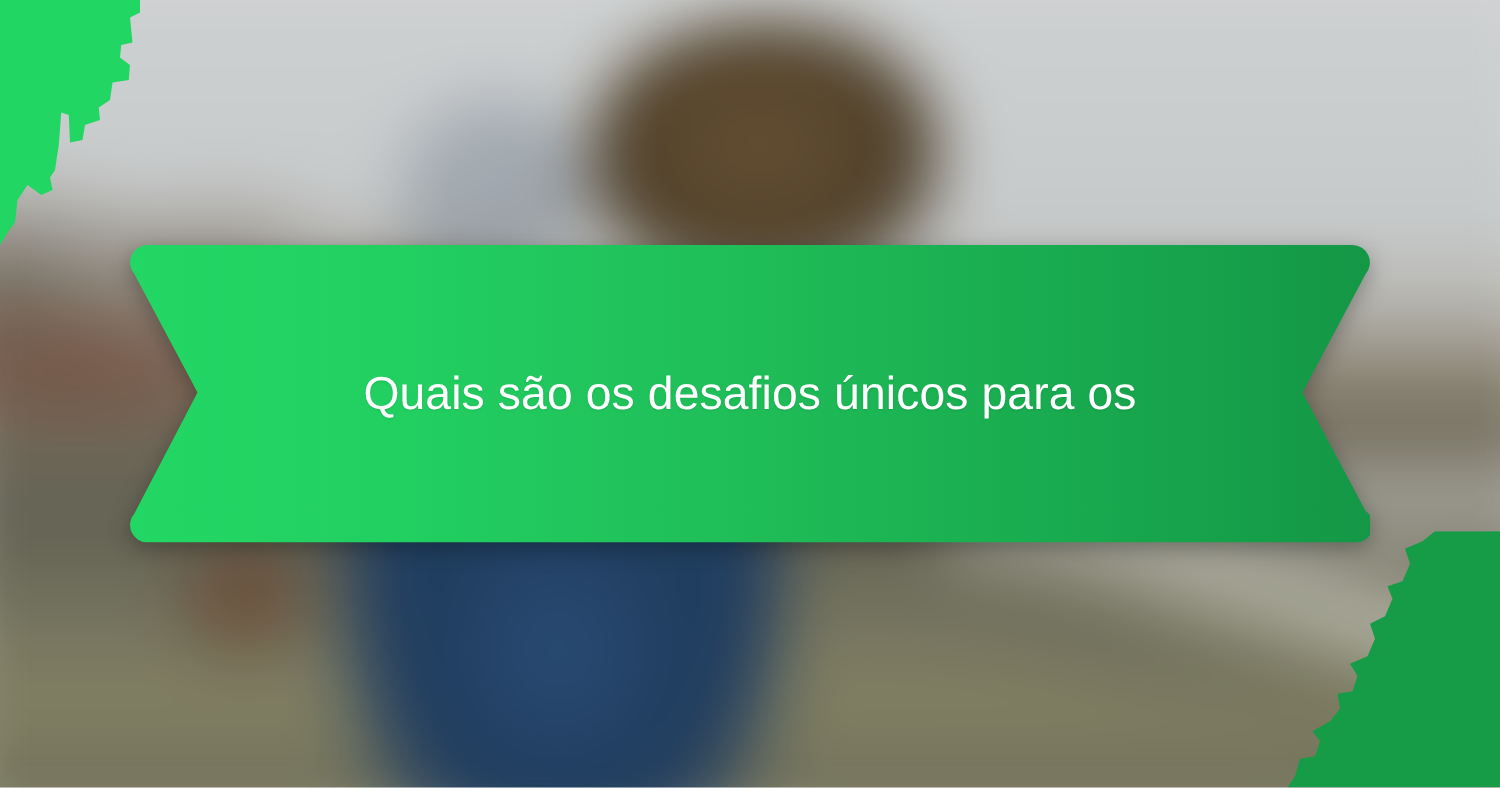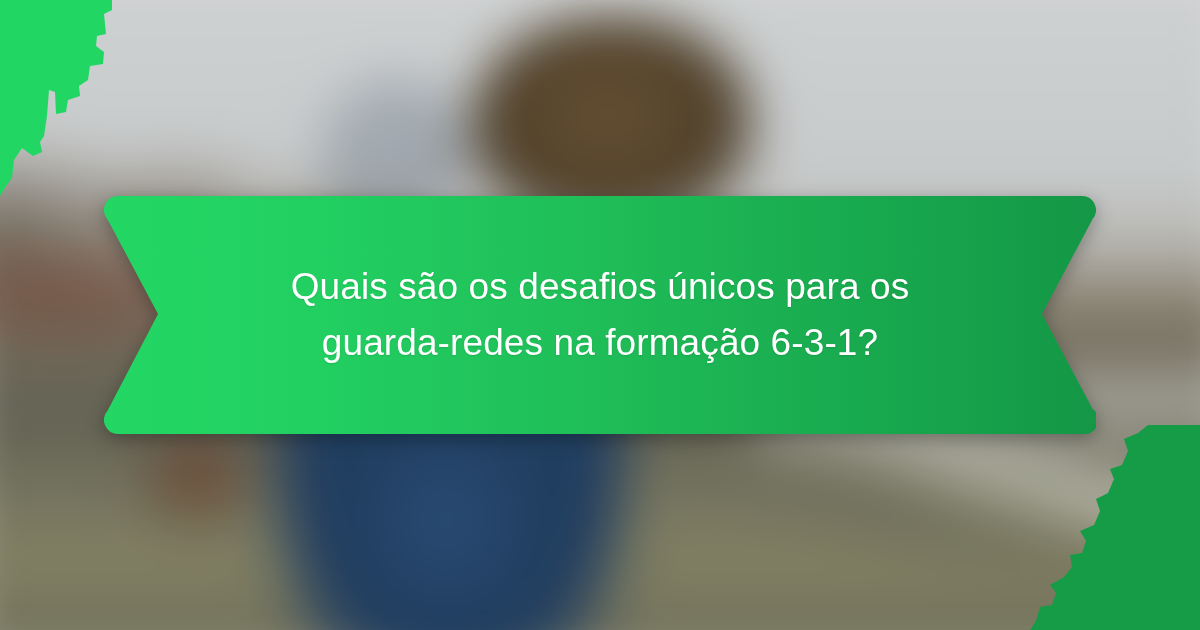--- a/index.html
+++ b/index.html
@@ -233,17 +233,16 @@
              H 14
              A 14,14 0 0 1 3.5,214.8
              L 54,118
              L 3.5,23.2
              A 14,14 0 0 1 14,0 Z"></path>
       </svg>
     </div>
 
     <div class="ribbon-text">
       <div class="headline">Quais são os desafios únicos para os</div>
-      <div class="headline">guarda-redes na formação 6-3-1?</div>
     </div>
   </div>
 
 </div>
 
 </body></html>

